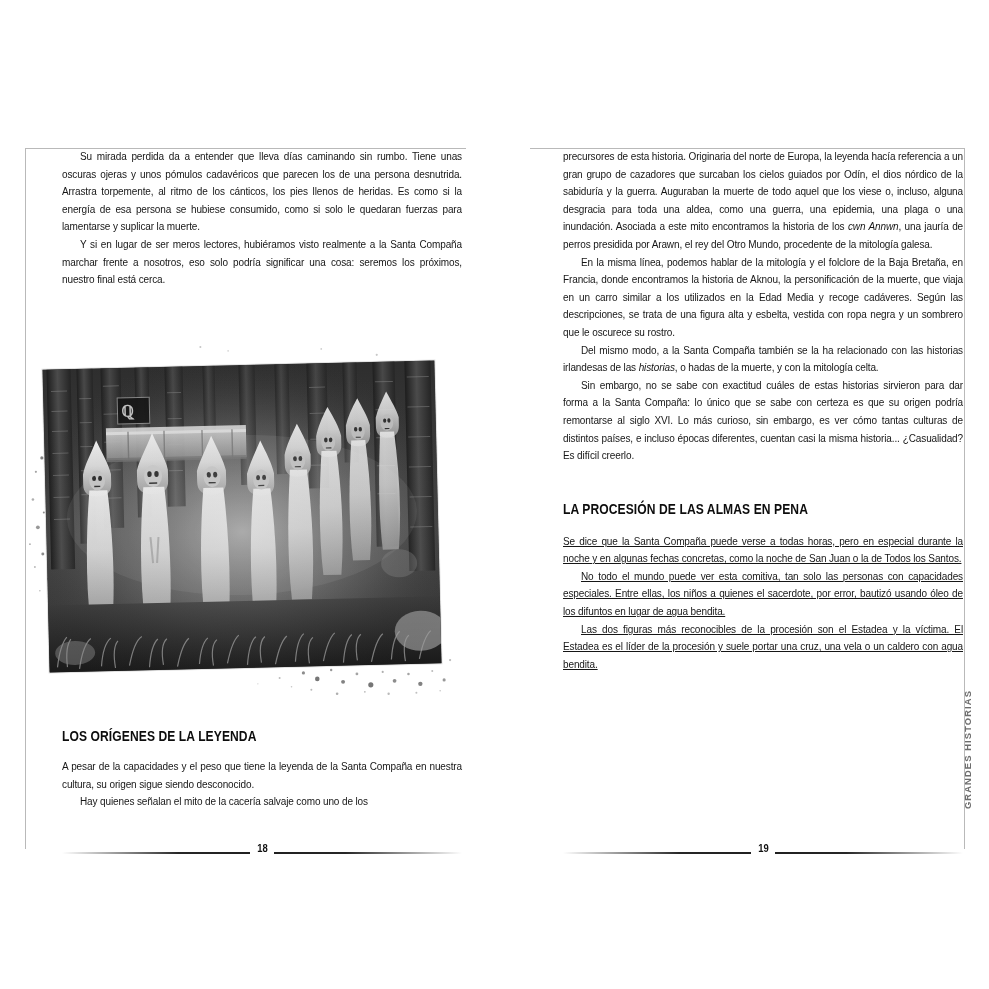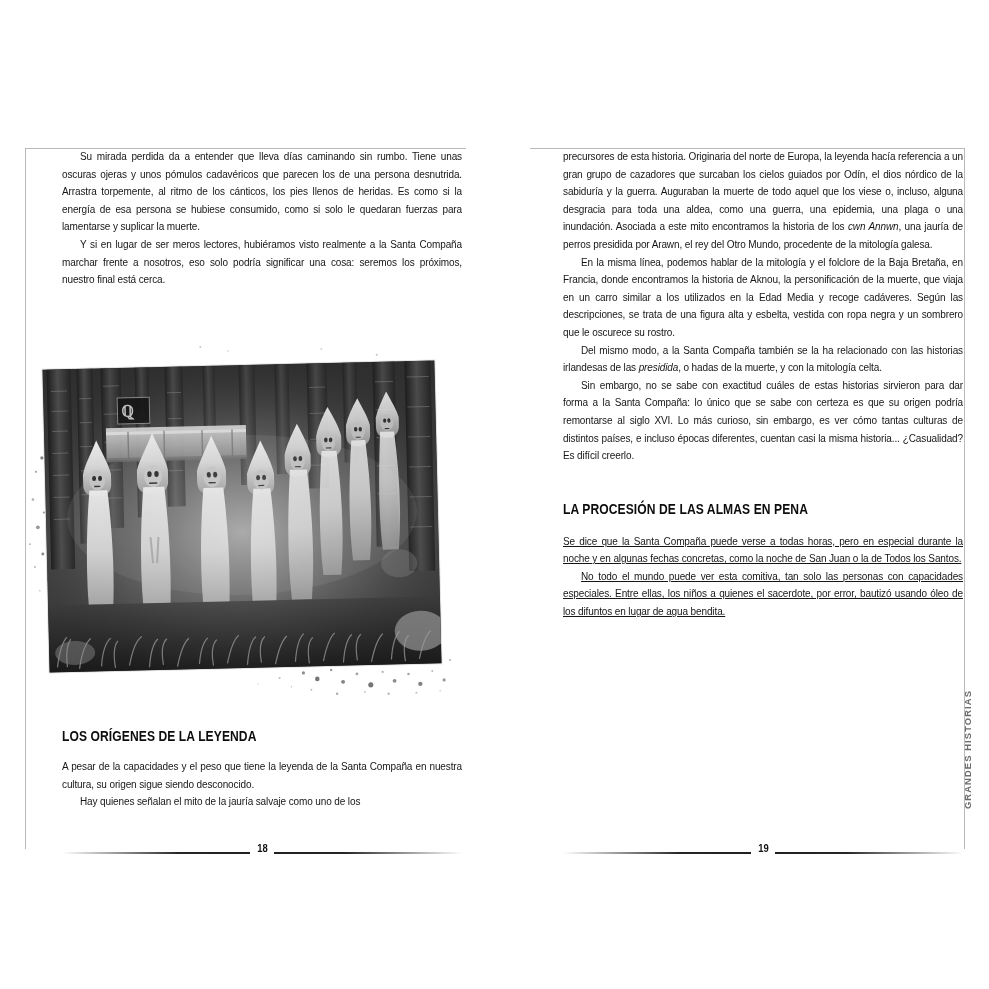--- a/index.html
+++ b/index.html
@@ -394,37 +394,38 @@
 
         <rect width="392" height="303" fill="url(#glow)" opacity=".5"></rect>
       </svg>
     </div>
   </div>
 
   <div class="page page-left" style="top:728px;">
     <h2 class="section-heading">LOS ORÍGENES DE LA LEYENDA</h2>
     <div class="body-text" style="margin-top:14px;">
       <p class="noindent">A pesar de la capacidades y el peso que tiene la leyenda de la Santa Compaña en nuestra cultura, su origen sigue siendo desconocido.</p>
-      <p>Hay quienes señalan el mito de la jauría salvaje como uno de los</p>
+      <p>Hay quienes señalan el mito de la cacería salvaje como uno de los</p>
     </div>
   </div>
 
   <div class="page page-right">
     <div class="body-text">
       <p class="noindent">precursores de esta historia. Originaria del norte de Europa, la leyenda hacía referencia a un gran grupo de cazadores que surcaban los cielos guiados por Odín, el dios nórdico de la sabiduría y la guerra. Auguraban la muerte de todo aquel que los viese o, incluso, alguna desgracia para toda una aldea, como una guerra, una epidemia, una plaga o una inundación. Asociada a este mito encontramos la historia de los <i>cwn Annwn</i>, una jauría de perros presidida por Arawn, el rey del Otro Mundo, procedente de la mitología galesa.</p>
       <p>En la misma línea, podemos hablar de la mitología y el folclore de la Baja Bretaña, en Francia, donde encontramos la historia de Aknou, la personificación de la muerte, que viaja en un carro similar a los utilizados en la Edad Media y recoge cadáveres. Según las descripciones, se trata de una figura alta y esbelta, vestida con ropa negra y un sombrero que le oscurece su rostro.</p>
-      <p>Del mismo modo, a la Santa Compaña también se la ha relacionado con las historias irlandesas de las <i>presidida</i>, o hadas de la muerte, y con la mitología celta.</p>
+      <p>Del mismo modo, a la Santa Compaña también se la ha relacionado con las historias irlandesas de las <i>historias</i>, o hadas de la muerte, y con la mitología celta.</p>
       <p>Sin embargo, no se sabe con exactitud cuáles de estas historias sirvieron para dar forma a la Santa Compaña: lo único que se sabe con certeza es que su origen podría remontarse al siglo XVI. Lo más curioso, sin embargo, es ver cómo tantas culturas de distintos países, e incluso épocas diferentes, cuentan casi la misma historia... ¿Casualidad? Es difícil creerlo.</p>
     </div>
 
     <h2 class="section-heading" style="margin-top:36px;">LA PROCESIÓN DE LAS ALMAS EN PENA</h2>
 
     <div class="body-text" style="margin-top:16px;text-decoration:underline;">
       <p class="noindent">Se dice que la Santa Compaña puede verse a todas horas, pero en especial durante la noche y en algunas fechas concretas, como la noche de San Juan o la de Todos los Santos.</p>
       <p>No todo el mundo puede ver esta comitiva, tan solo las personas con capacidades especiales. Entre ellas, los niños a quienes el sacerdote, por error, bautizó usando óleo de los difuntos en lugar de agua bendita.</p>
+      <p>Las dos figuras más reconocibles de la procesión son el Estadea y la víctima. El Estadea es el líder de la procesión y suele portar una cruz, una vela o un caldero con agua bendita.</p>
     </div>
   </div>
 
   <div class="folio folio-left">
     <span class="folio-rule"></span>
     <span class="folio-num">18</span>
     <span class="folio-rule rtl"></span>
   </div>
 
   <div class="folio folio-right">

